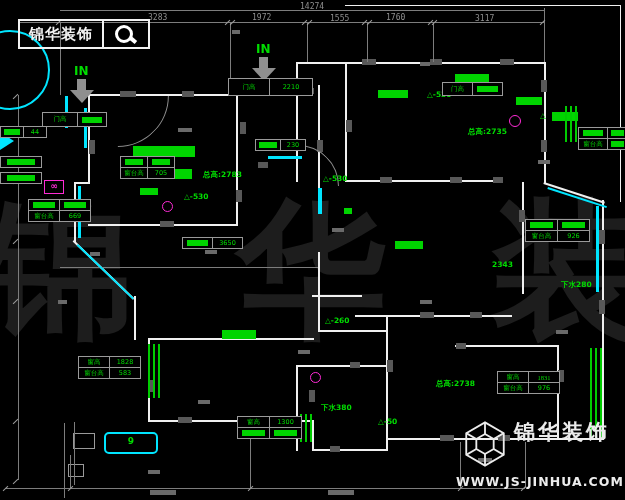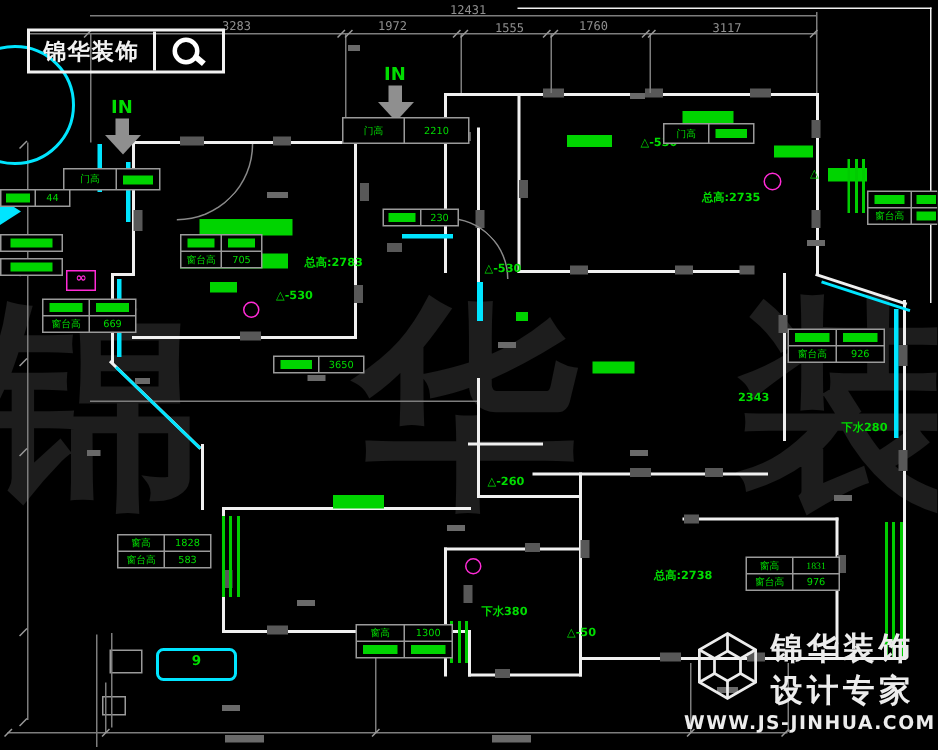--- a/index.html
+++ b/index.html
@@ -186,21 +186,21 @@
       <div class="abs smudge" style="left: 298px; top: 350px; width: 12px; height: 4px;"></div>
       <div class="abs smudge" style="left: 198px; top: 400px; width: 12px; height: 4px;"></div>
       <div class="abs smudge" style="left: 478px; top: 458px; width: 14px; height: 4px;"></div>
       <div class="abs smudge" style="left: 148px; top: 470px; width: 12px; height: 4px;"></div>
       <div class="abs smudge" style="left: 556px; top: 330px; width: 12px; height: 4px;"></div>
       <div class="abs smudge" style="left: 58px; top: 300px; width: 9px; height: 4px;"></div>
       <div class="abs smudge" style="left: 150px; top: 490px; width: 26px; height: 5px;"></div>
       <div class="abs smudge" style="left: 328px; top: 490px; width: 26px; height: 5px;"></div>
       <div class="abs smudge" style="left: 420px; top: 62px; width: 10px; height: 4px;"></div>
       <div class="abs smudge" style="left: 232px; top: 30px; width: 8px; height: 4px;"></div>
-      <div class="abs dimlabel" style="left: 300px; top: 2px;">12431</div>
+      <div class="abs dimlabel" style="left: 300px; top: 2px;">14274</div>
       <div class="abs dimlabel" style="left: 148px; top: 13px;">3283</div>
       <div class="abs dimlabel" style="left: 252px; top: 13px;">1972</div>
       <div class="abs dimlabel" style="left: 330px; top: 14px;">1555</div>
       <div class="abs dimlabel" style="left: 386px; top: 13px;">1760</div>
       <div class="abs dimlabel" style="left: 475px; top: 14px;">3117</div>
       <div class="abs gfill" style="left: 133px; top: 146px; width: 62px; height: 11px;"></div>
       <div class="abs gfill" style="left: 120px; top: 169px; width: 72px; height: 10px;"></div>
       <div class="abs gfill" style="left: 378px; top: 90px; width: 30px; height: 8px;"></div>
       <div class="abs gfill" style="left: 516px; top: 97px; width: 26px; height: 8px;"></div>
       <div class="abs gfill" style="left: 455px; top: 74px; width: 34px; height: 8px;"></div>
@@ -375,17 +375,16 @@
         <line x1="30" y1="4" x2="30" y2="18"></line>
         <line x1="52.5" y1="17" x2="40.4" y2="24"></line>
         <line x1="52.5" y1="43" x2="40.4" y2="36"></line>
         <line x1="30" y1="56" x2="30" y2="42"></line>
         <line x1="7.5" y1="43" x2="19.6" y2="36"></line>
         <line x1="7.5" y1="17" x2="19.6" y2="24"></line>
       </g>
     </svg>
     <div class="bt">
       <div class="name">锦华装饰</div>
-      <div class="tag">设计专家</div>
     </div>
     <div class="url">WWW.JS-JINHUA.COM</div>
   </div>
 </div>
 
 </body></html>

